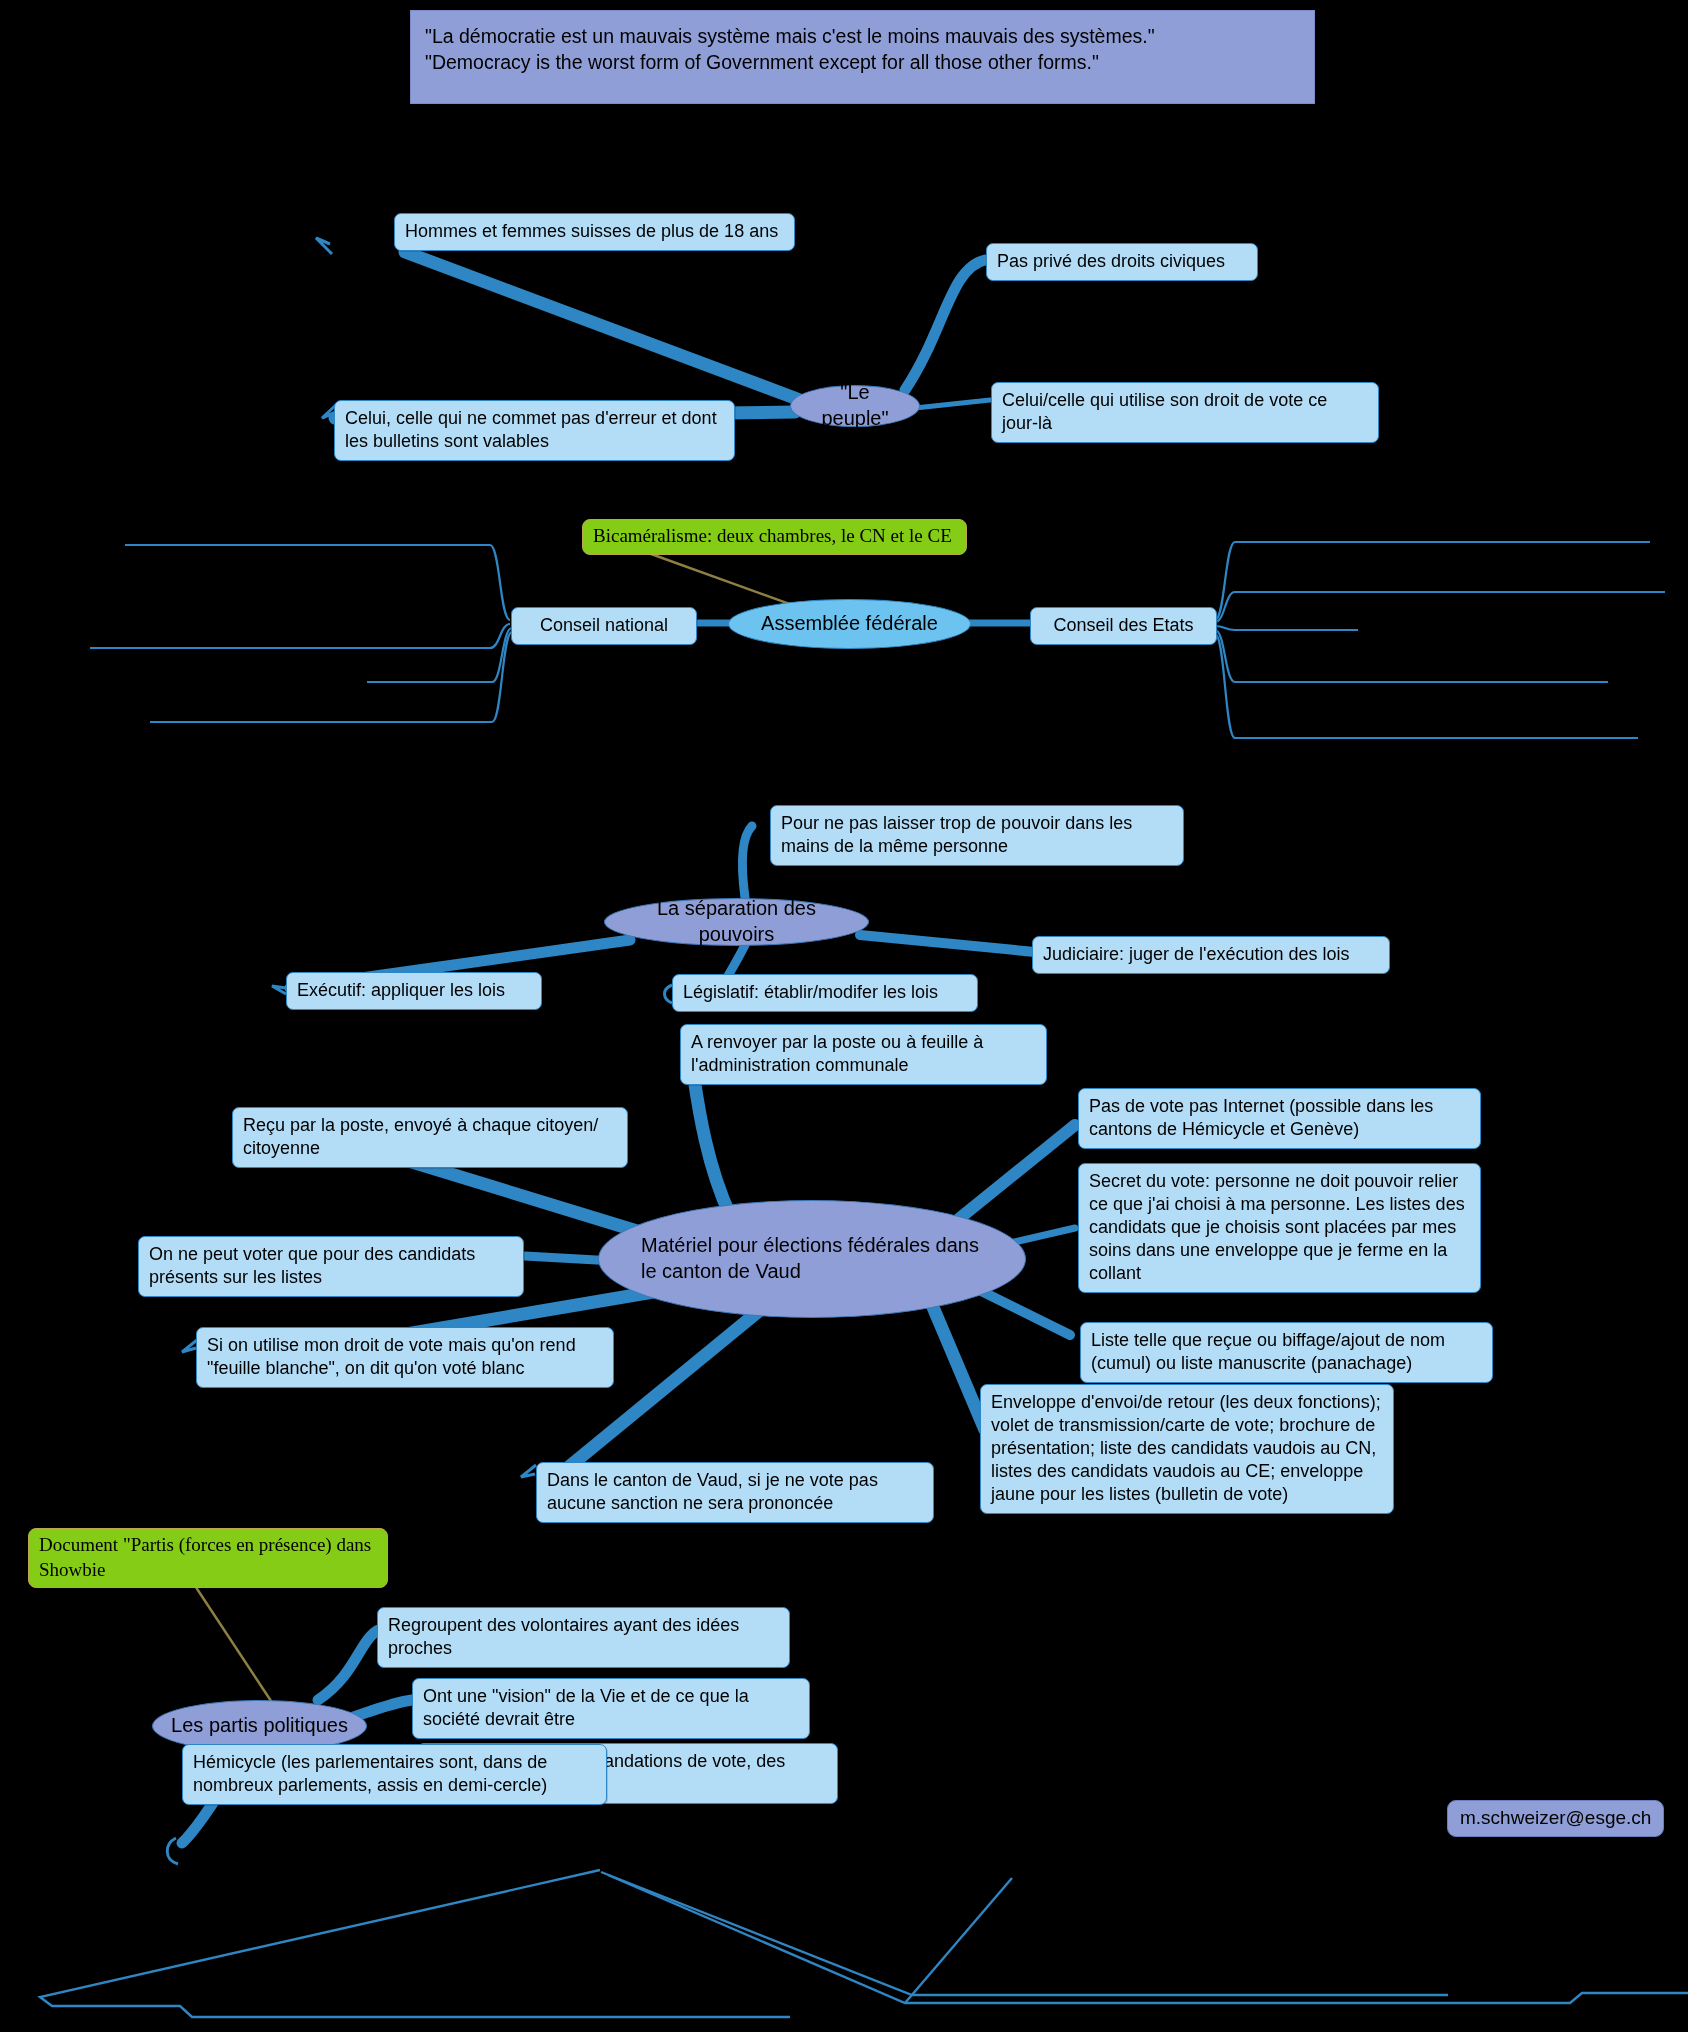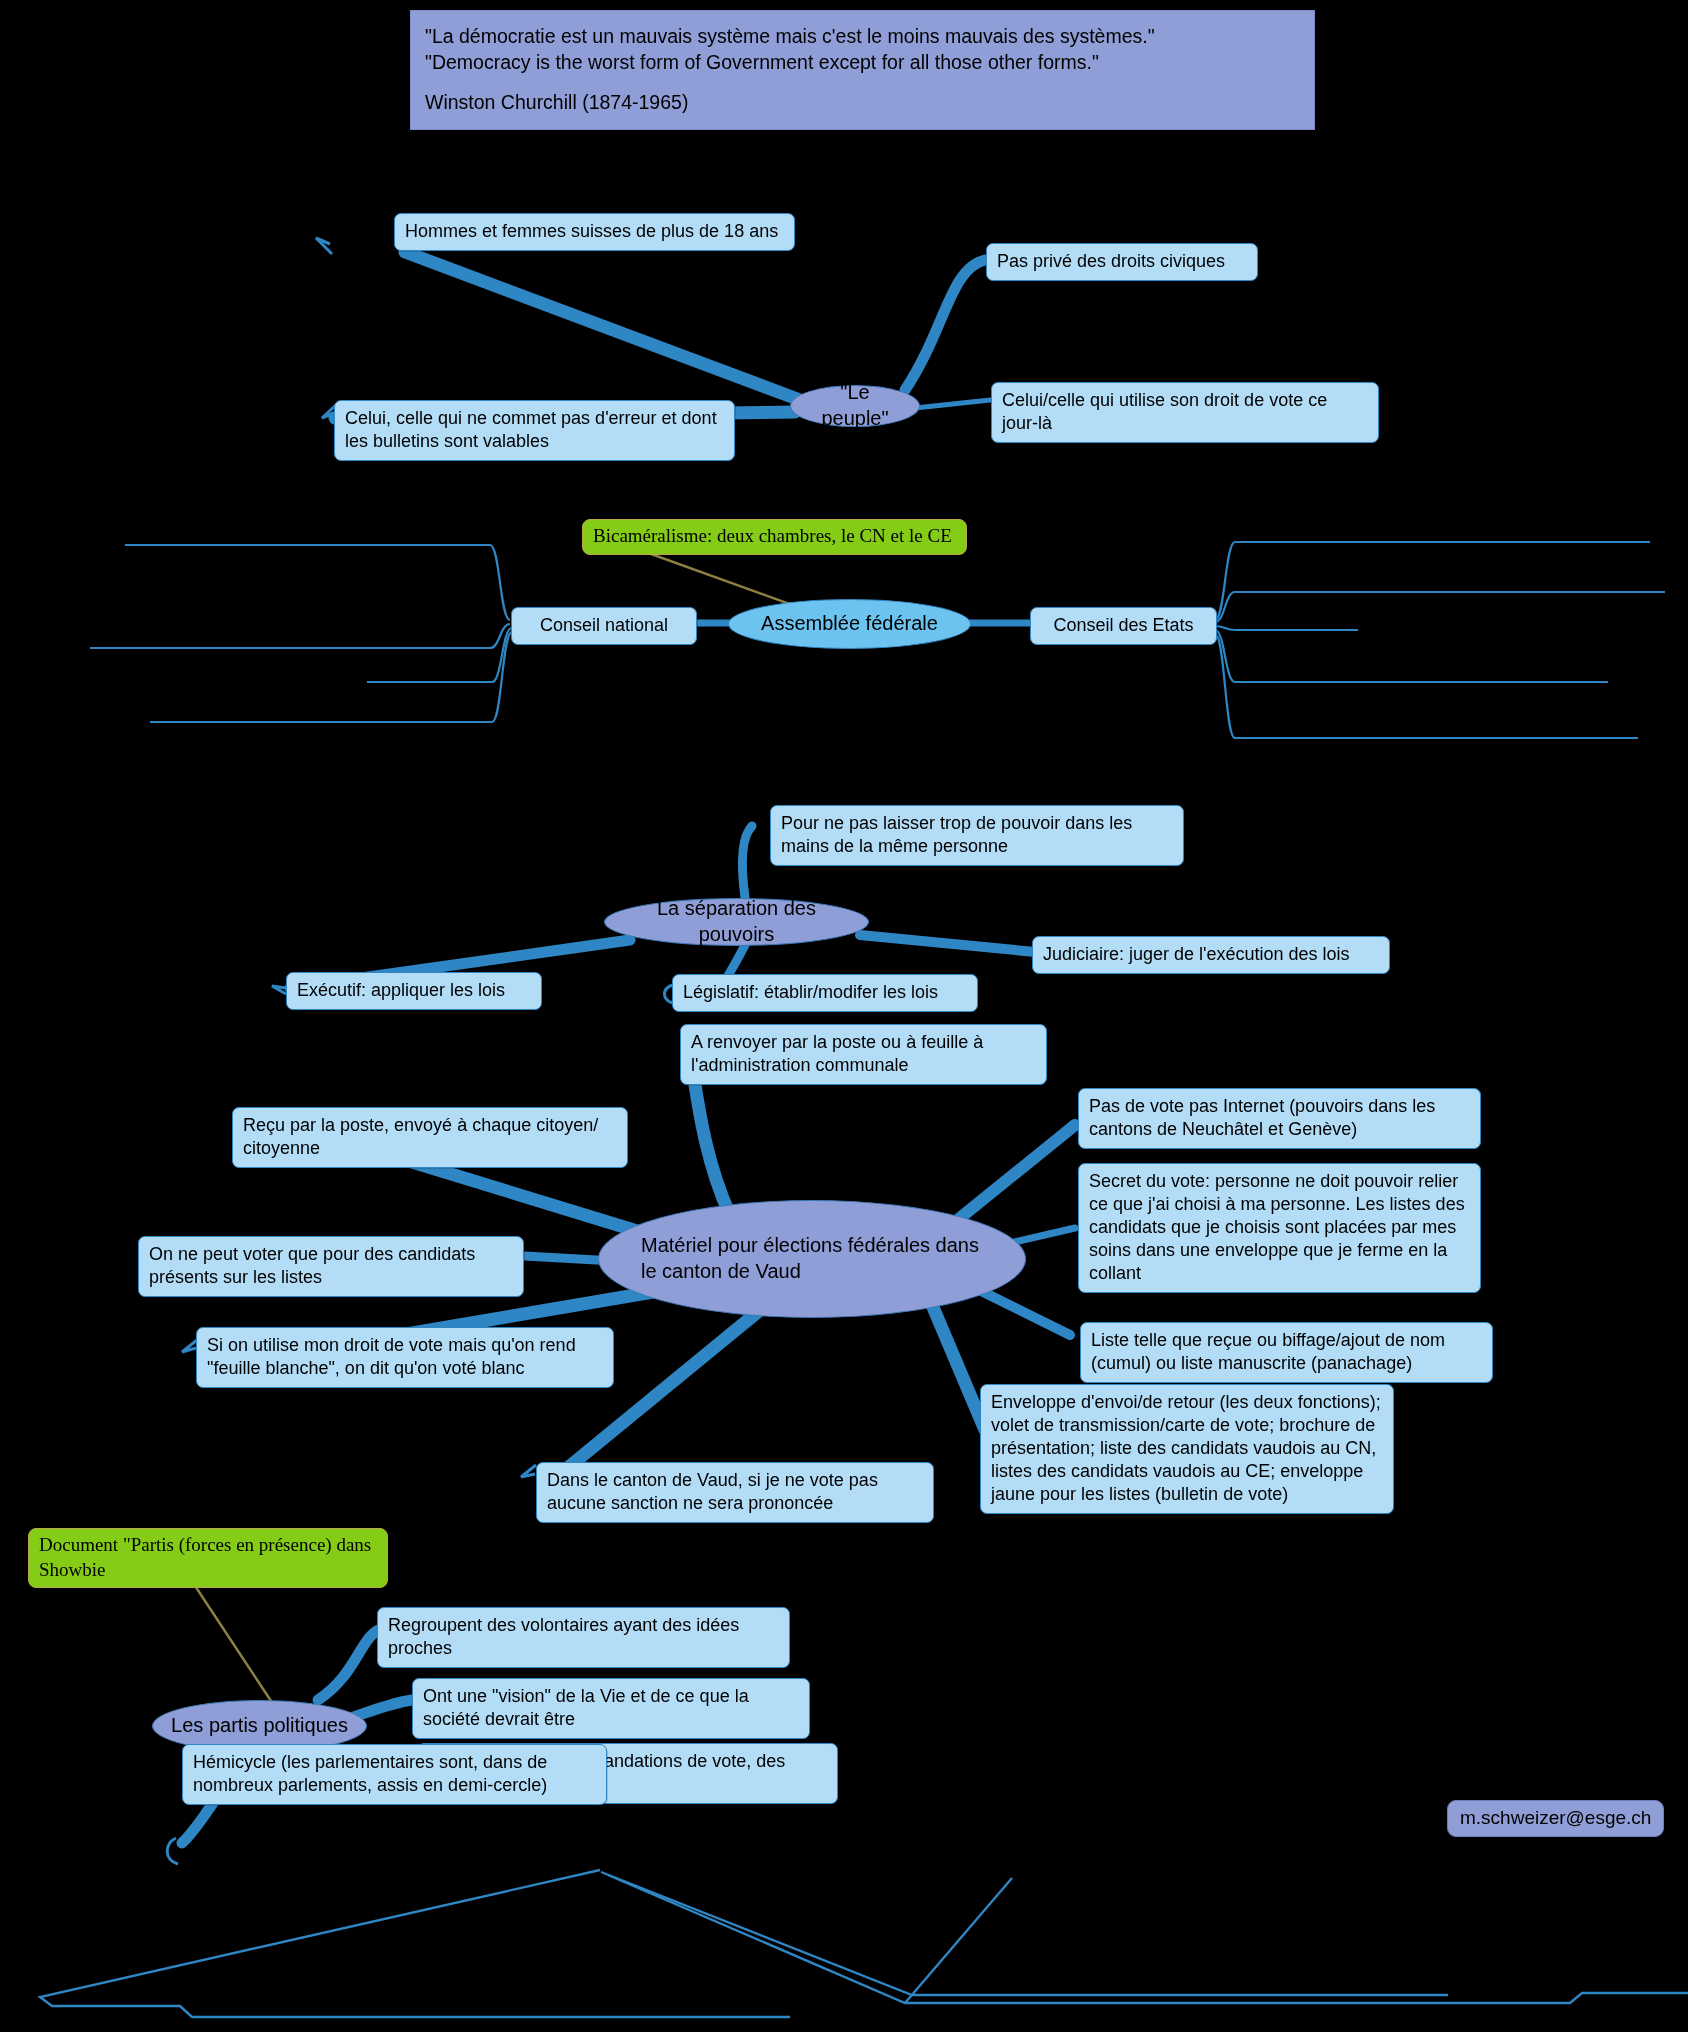--- a/index.html
+++ b/index.html
@@ -131,21 +131,20 @@
         <path d="M 601,1872 L 912,1995 L 1448,1995"></path>
       </g>
       <path d="M 1012,1878 L 905,2003" stroke-width="2.4"></path>
     </g>
   </svg>
 
   <div class="node quote" style="left:410px;top:10px;width:905px;">
     <div>"La démocratie est un mauvais système mais c'est le moins mauvais des systèmes."</div>
     <div>"Democracy is the worst form of Government except for all those other forms."</div>
     <span class="sp"></span>
-    <div>Winston Churchill (1874-1965)</div>
   </div>
 
   <div class="node ell" style="left:790px;top:385px;width:130px;height:42px;">
     <span>"Le peuple"</span>
   </div>
 
   <div class="node box" style="left:394px;top:213px;width:401px;">
     <span>Hommes et femmes suisses de plus de 18 ans</span>
   </div>
 
@@ -203,21 +202,21 @@
 
   <div class="node box" style="left:680px;top:1024px;width:367px;">
     <span>A renvoyer par la poste ou à feuille à l'administration communale</span>
   </div>
 
   <div class="node box" style="left:232px;top:1107px;width:396px;">
     <span>Reçu par la poste, envoyé à chaque citoyen/ citoyenne</span>
   </div>
 
   <div class="node box" style="left:1078px;top:1088px;width:403px;">
-    <span>Pas de vote pas Internet (pouvoirs dans les cantons de Neuchâtel et Genève)</span>
+    <span>Pas de vote pas Internet (possible dans les cantons de Hémicycle et Genève)</span>
   </div>
 
   <div class="node box" style="left:1078px;top:1163px;width:403px;">
     <span>Secret du vote: personne ne doit pouvoir relier ce que j'ai choisi à ma personne. Les listes des candidats que je choisis sont placées par mes soins dans une enveloppe que je ferme en la collant</span>
   </div>
 
   <div class="node box" style="left:138px;top:1236px;width:386px;">
     <span>On ne peut voter que pour des candidats présents sur les listes</span>
   </div>
 

